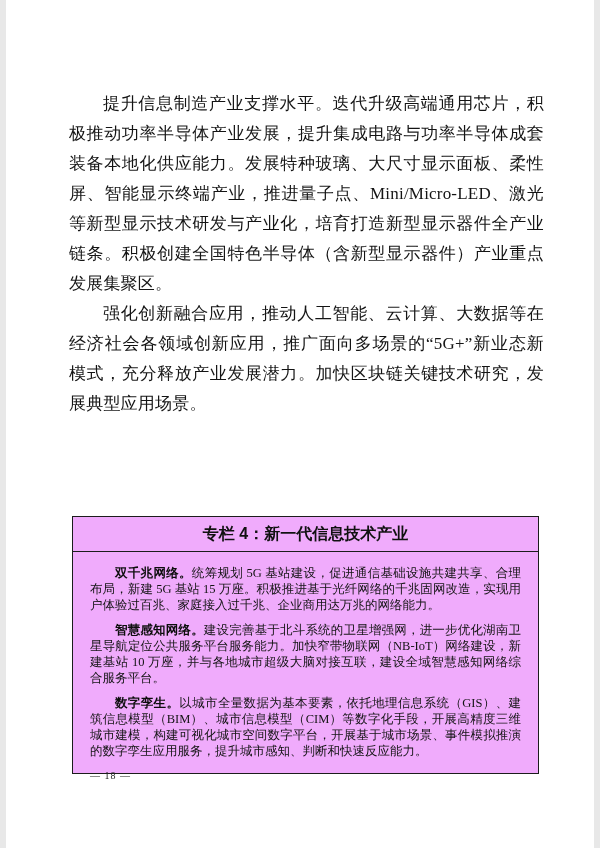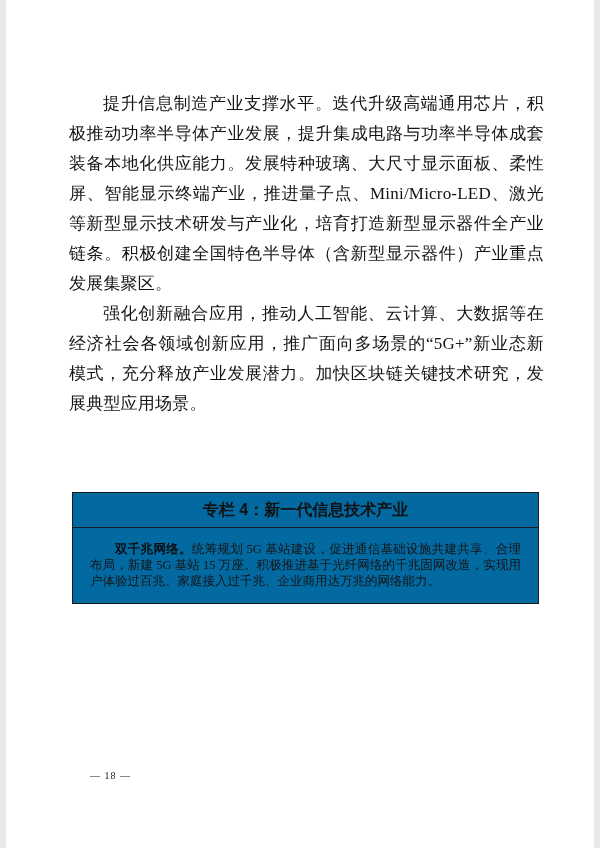--- a/index.html
+++ b/index.html
@@ -29,25 +29,25 @@
     line-height: 30px;
     letter-spacing: 0.2px;
     text-align: justify;
     text-justify: inter-ideograph;
     text-indent: 2em;
     color: #141414;
   }
   .column-box {
     position: absolute;
     left: 66px;
-    top: 492px;
+    top: 516px;
     width: 467px;
     box-sizing: border-box;
     border: 1.5px solid #1c1c1c;
-    background: #0369a1;
+    background: #f0abfc;
   }
   .box-title {
     box-sizing: border-box;
     height: 35px;
     line-height: 33px;
     text-align: center;
     font-family: "Liberation Sans", "DejaVu Sans", sans-serif;
     font-weight: bold;
     font-size: 16px;
     color: #111111;
@@ -88,18 +88,20 @@
 
   <div class="content">
     <p class="para">提升信息制造产业支撑水平。迭代升级高端通用芯片，积极推动功率半导体产业发展，提升集成电路与功率半导体成套装备本地化供应能力。发展特种玻璃、大尺寸显示面板、柔性屏、智能显示终端产业，推进量子点、Mini/Micro-LED、激光等新型显示技术研发与产业化，培育打造新型显示器件全产业链条。积极创建全国特色半导体（含新型显示器件）产业重点发展集聚区。</p>
     <p class="para">强化创新融合应用，推动人工智能、云计算、大数据等在经济社会各领域创新应用，推广面向多场景的“5G+”新业态新模式，充分释放产业发展潜力。加快区块链关键技术研究，发展典型应用场景。</p>
   </div>
 
   <div class="column-box">
     <div class="box-title">专栏 4：新一代信息技术产业</div>
     <div class="box-body">
       <p class="box-para"><span class="lead">双千兆网络。</span><span>统筹规划 5G 基站建设，促进通信基础设施共建共享、合理布局，新建 5G 基站 15 万座。积极推进基于光纤网络的千兆固网改造，实现用户体验过百兆、家庭接入过千兆、企业商用达万兆的网络能力。</span></p>
+      <p class="box-para"><span class="lead">智慧感知网络。</span><span>建设完善基于北斗系统的卫星增强网，进一步优化湖南卫星导航定位公共服务平台服务能力。加快窄带物联网（NB-IoT）网络建设，新建基站 10 万座，并与各地城市超级大脑对接互联，建设全域智慧感知网络综合服务平台。</span></p>
+      <p class="box-para"><span class="lead">数字孪生。</span><span>以城市全量数据为基本要素，依托地理信息系统（GIS）、建筑信息模型（BIM）、城市信息模型（CIM）等数字化手段，开展高精度三维城市建模，构建可视化城市空间数字平台，开展基于城市场景、事件模拟推演的数字孪生应用服务，提升城市感知、判断和快速反应能力。</span></p>
     </div>
   </div>
 
   <div class="page-number">— 18 —</div>
 
 </div>
 
 </body></html>

